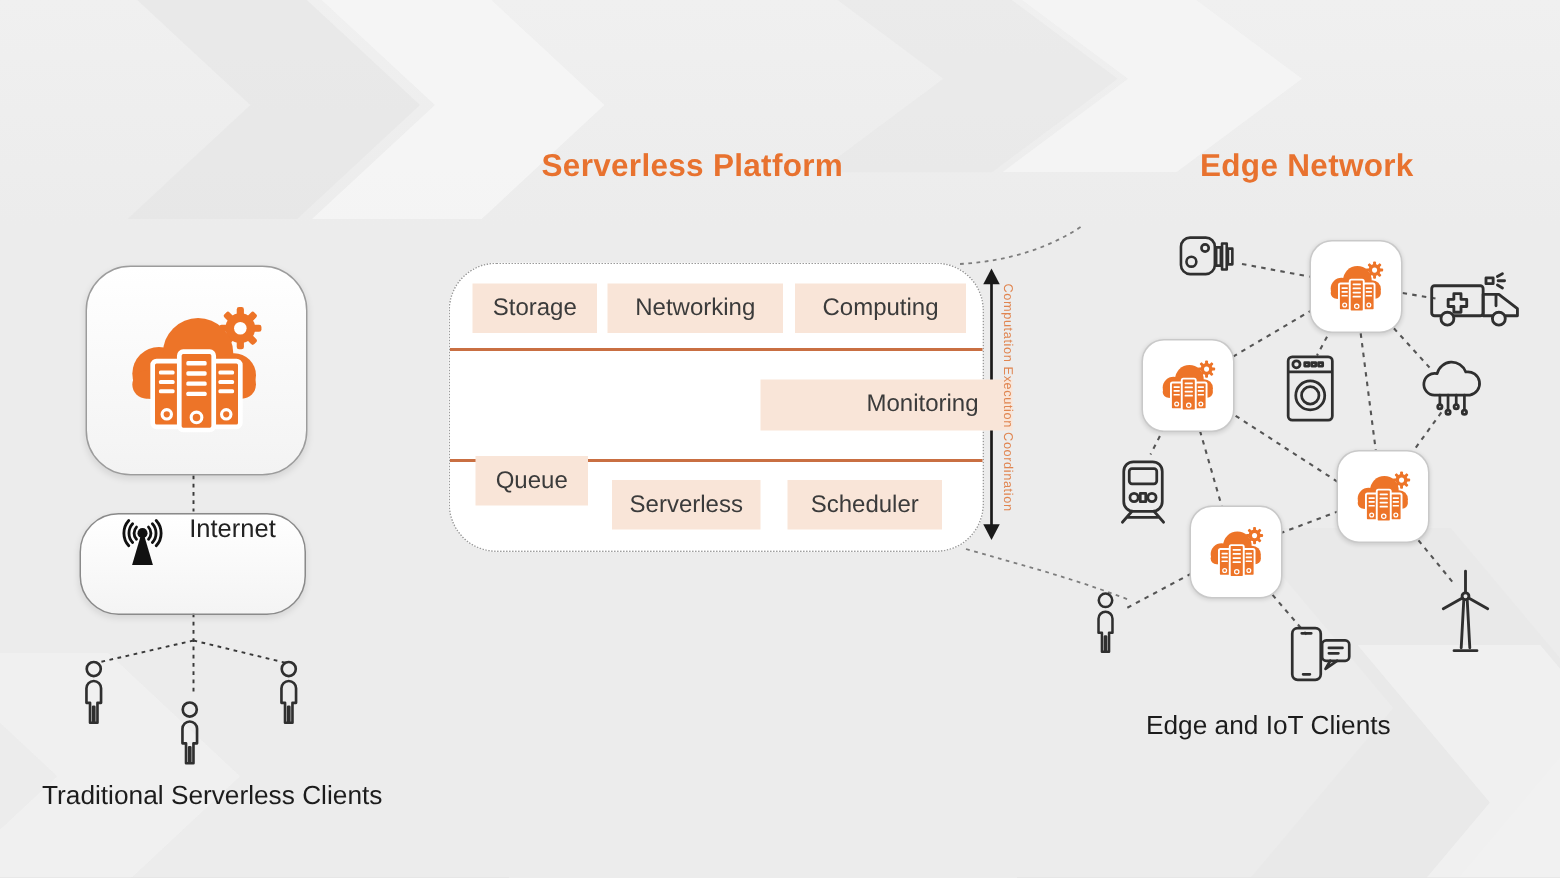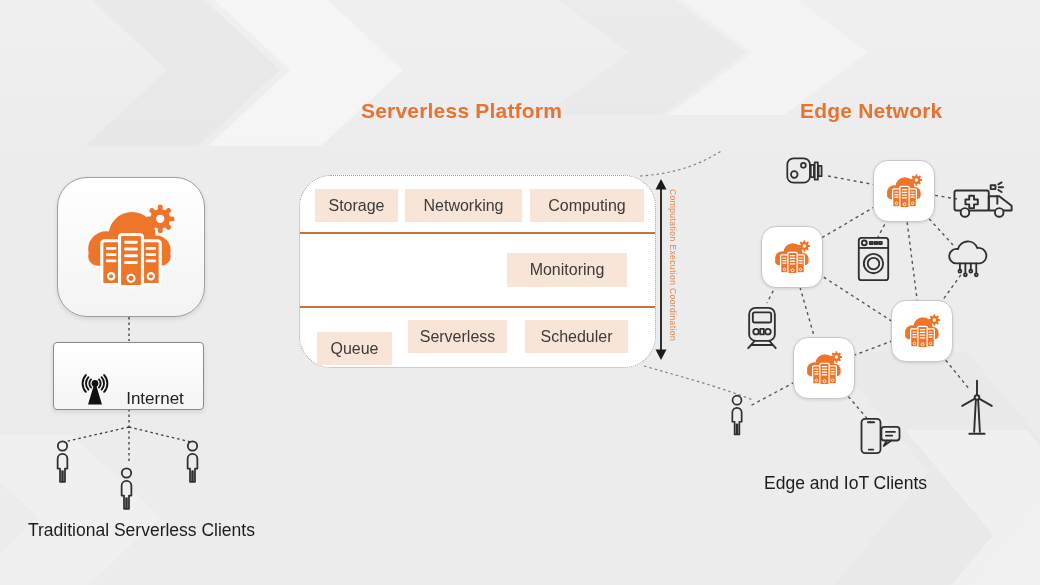--- a/index.html
+++ b/index.html
@@ -26,42 +26,42 @@
   .caption{position:absolute;font-size:17.5px;color:#1c1c1c;white-space:nowrap;}
   .cap-left{left:28px;top:520px;}
   .cap-edge{left:764px;top:473px;}
 
   
   .dc-box{position:absolute;left:57px;top:177px;width:146px;height:138px;background:linear-gradient(180deg,#ffffff 0%,#f3f3f3 100%);
     border:1.5px solid #9c9c9c;border-radius:30px;display:flex;align-items:center;justify-content:center;
     box-shadow:0 2px 5px rgba(0,0,0,.10);}
   .dc-box svg{width:106px;height:96px;}
   .internet-box{position:absolute;left:53px;top:342px;width:149px;height:66px;background:linear-gradient(180deg,#ffffff 0%,#f4f4f4 100%);
-    border:1.5px solid #8a8a8a;border-radius:4px;display:flex;align-items:flex-end;justify-content:center;gap:9px;
+    border:1.5px solid #8a8a8a;border-radius:26px;display:flex;align-items:flex-start;justify-content:center;gap:9px;
     box-shadow:0 2px 5px rgba(0,0,0,.10);}
   .internet-box svg{width:44px;height:38px;}
   .internet-label{font-size:17px;color:#222;}
 
   .person{position:absolute;width:23px;height:49px;}
   .p1{left:51px;top:437px;}
   .p2{left:115px;top:464px;}
   .p3{left:181px;top:437px;}
 
   
   .platform-box{position:absolute;left:299px;top:175px;width:355px;height:191px;background:#ffffff;
     border:1.6px dotted #9a9a9a;border-radius:32px;}
   .pill{position:absolute;background:#F9E5D8;color:#3b3b3b;font-size:16px;display:flex;align-items:center;justify-content:center;white-space:nowrap;}
   .pl-storage{left:15px;top:13px;width:83px;height:33px;}
   .pl-networking{left:105px;top:13px;width:117px;height:33px;}
   .pl-computing{left:230px;top:13px;width:114px;height:33px;}
   .divider{position:absolute;left:0;width:355px;height:2px;background:#C96F42;}
   .d1{top:56px;} .d2{top:130px;}
   .pl-engine{left:20px;top:77px;width:166px;height:34px;}
-  .pl-monitoring{left:207px;top:77px;width:120px;height:34px;}
-  .pl-queue{left:17px;top:156px;width:75px;height:33px;}
+  .pl-monitoring{left:207px;top:77px;width:120px;height:34px;padding-left:48px;}
+  .pl-queue{left:17px;top:128px;width:75px;height:33px;}
   .pl-controller{left:108px;top:144px;width:99px;height:33px;}
   .pl-scheduler{left:225px;top:144px;width:103px;height:33px;}
 
   .coord-label{position:absolute;left:668px;top:189px;height:168px;writing-mode:vertical-rl;
     font-size:8.5px;color:#E08550;letter-spacing:.4px;white-space:nowrap;line-height:1;}
 
   
   .enode{position:absolute;width:60px;height:60px;background:#ffffff;border:1.3px solid #c9c9c9;border-radius:15px;
     display:flex;align-items:center;justify-content:center;box-shadow:0 1px 3px rgba(0,0,0,.12);}
   .enode svg{width:43px;height:39px;}

